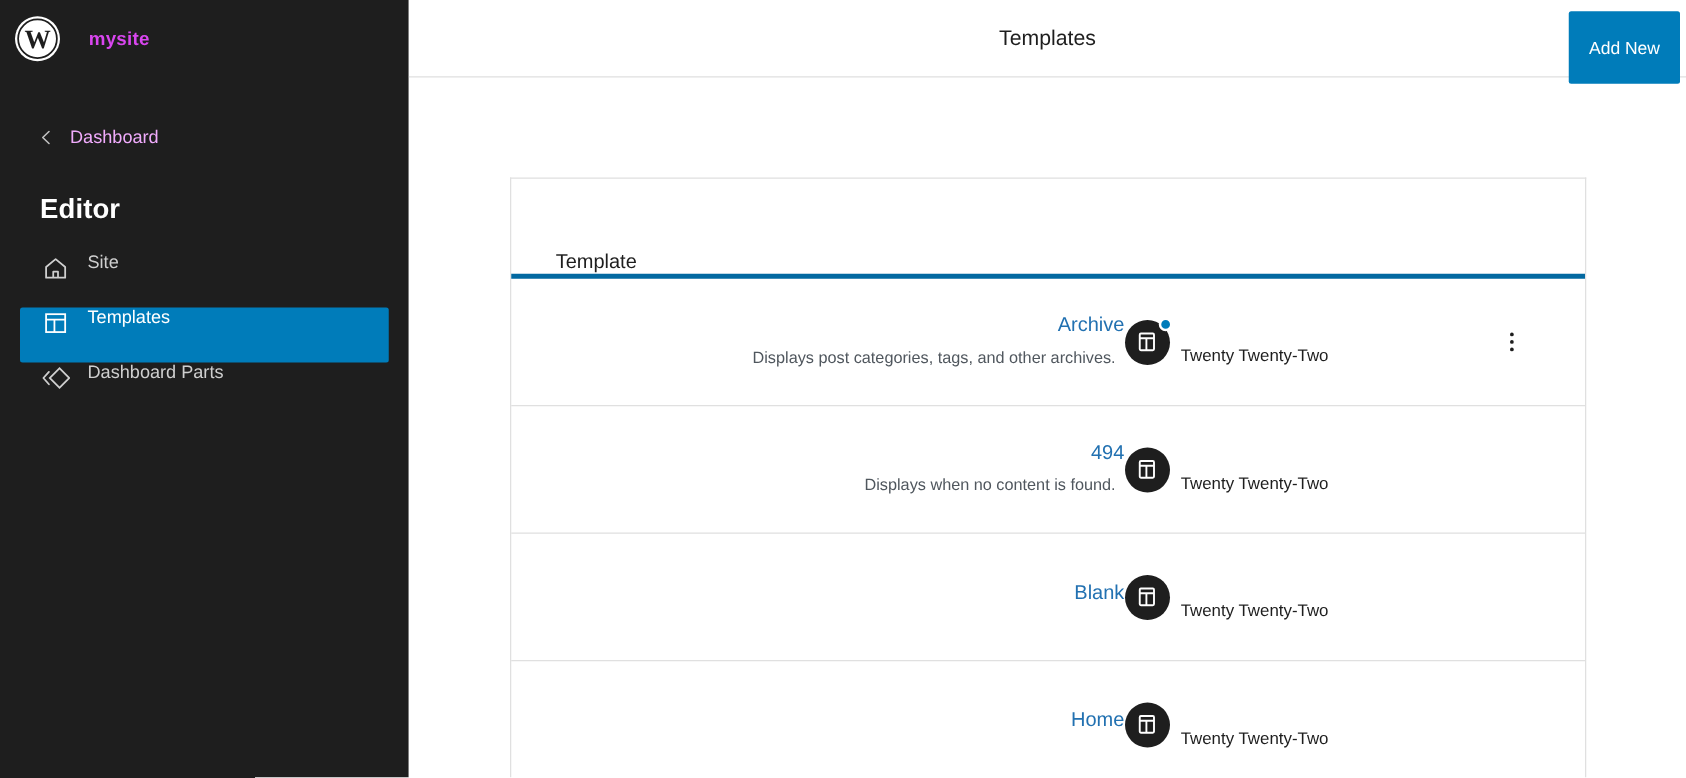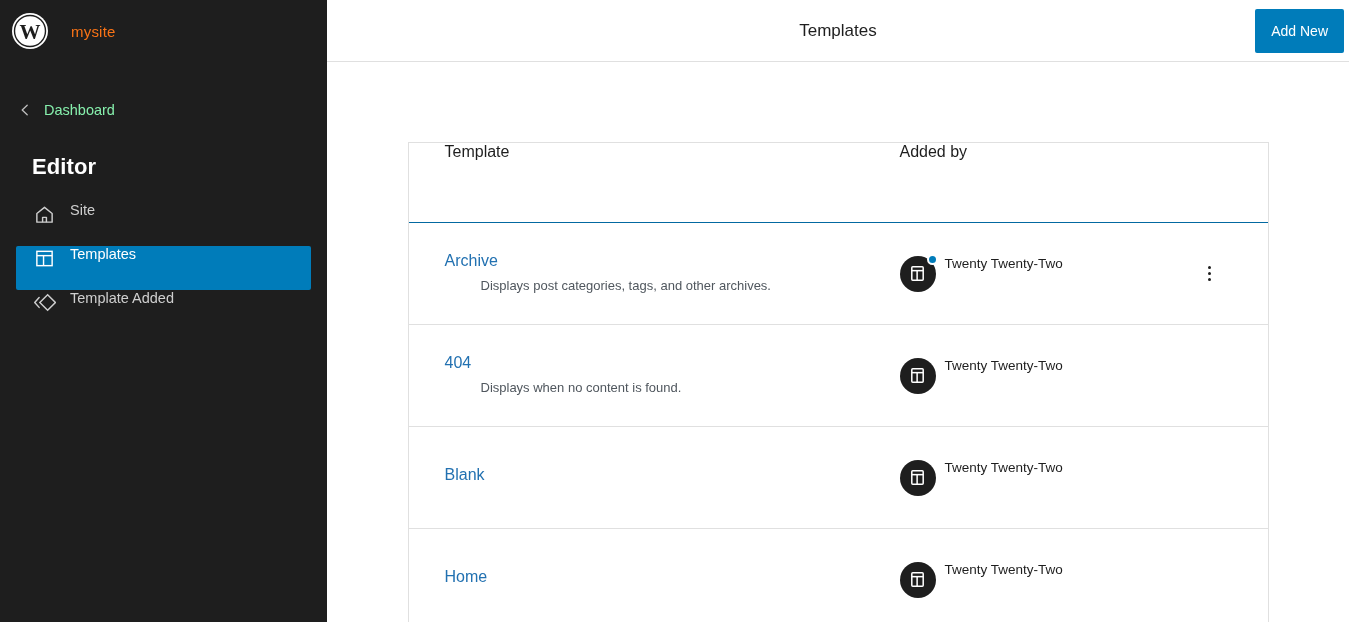--- a/index.html
+++ b/index.html
@@ -31,31 +31,31 @@
     width: 36px; height: 36px;
     border-radius: 50%;
     background: #ffffff;
     display: flex; align-items: center; justify-content: center;
     flex: none;
   }
   .wp-logo svg { display: block; }
   .brand-name {
     margin-left: 23px;
     font-size: 15px;
-    font-weight: normal;
-    color: #f97316;
+    font-weight: bold;
+    color: #d946ef;
     letter-spacing: .2px;
   }
   .back-link {
     display: flex;
     align-items: center;
     height: 34px;
     margin-top: 31px;
-    padding-left: 18px;
-    color: #86efac;
+    padding-left: 30px;
+    color: #f0abfc;
     font-size: 14.5px;
     cursor: pointer;
     text-align: right;
   }
   .chev-left {
     width: 14px; height: 14px;
     margin-right: 12px;
     display: inline-block;
     flex: none;
   }
@@ -113,21 +113,21 @@
     color: #1e1e1e;
     font-weight: normal;
   }
   .add-new {
     position: absolute;
     right: 5px;
     top: 9px;
     background: #007cba;
     color: #ffffff;
     border: none;
-    height: 44px;
+    height: 58px;
     padding: 0 16px;
     font-size: 14px;
     font-family: inherit;
     cursor: pointer;
     border-radius: 2px;
   }
 
   .content {
     padding-top: 80px;
     display: flex;
@@ -135,41 +135,41 @@
   }
   .card {
     width: 861px;
     border: 1px solid #e0e0e0;
     border-bottom: none;
     background: #fff;
   }
   .thead {
     display: flex;
     height: 80px;
-    align-items: flex-start;
-    border-bottom: 1px solid #0369a1;
+    align-items: flex-end;
+    border-bottom: 4px solid #0369a1;
     padding: 0 36px;
   }
   .th {
     font-size: 16px;
     color: #1e1e1e;
   }
   .th.col-template { width: 455px; flex: none; }
   .th.col-addedby  { flex: 1; }
 
   .row {
     display: flex;
     align-items: center;
     border-bottom: 1px solid #e0e0e0;
     padding: 0 36px;
     min-height: 102px;
     position: relative;
   }
-  .cell-template { width: 455px; flex: none; }
-  .cell-addedby  { flex: 1; display: flex; align-items: flex-start; }
+  .cell-template { width: 455px; flex: none; text-align: right; }
+  .cell-addedby  { flex: 1; display: flex; align-items: flex-end; }
   .tpl-title {
     font-size: 16px;
     color: #2271b1;
     text-decoration: none;
     display: block;
     margin-bottom: 6px;
     cursor: pointer;
   }
   .tpl-desc {
     font-size: 13px;
@@ -273,39 +273,38 @@
         <span>Templates</span>
       </div>
 
       <div class="nav-item">
         <span class="nav-ico">
           <svg width="23" height="23" viewBox="0 0 24 24">
             <rect x="9.5" y="6.2" width="11.5" height="11.5" fill="none" stroke="#cfcfcf" stroke-width="1.5" transform="rotate(45 15.25 11.95)"></rect>
             <path d="M6.4 6.8 L1.8 11.9 L6.4 17.1" fill="none" stroke="#cfcfcf" stroke-width="1.5" stroke-linecap="round" stroke-linejoin="round"></path>
           </svg>
         </span>
-        <span>Template Added</span>
+        <span>Dashboard Parts</span>
       </div>
 
     </nav>
   </aside>
 
   <section class="main">
 
     <div class="topbar">
       <h1 class="page-title">Templates</h1>
       <button class="add-new">Add New</button>
     </div>
 
     <div class="content">
       <div class="card">
 
         <div class="thead">
           <div class="th col-template">Template</div>
-          <div class="th col-addedby">Added by</div>
         </div>
 
         <div class="row">
           <div class="cell-template">
             <a class="tpl-title">Archive</a>
             <div class="tpl-desc">Displays post categories, tags, and other archives.</div>
           </div>
           <div class="cell-addedby">
             <span class="theme-badge">
               <span class="disc">
@@ -321,21 +320,21 @@
           </div>
           <div class="kebab">
             <i></i>
               <i></i>
               <i></i>
           </div>
         </div>
 
         <div class="row">
           <div class="cell-template">
-            <a class="tpl-title">404</a>
+            <a class="tpl-title">494</a>
             <div class="tpl-desc">Displays when no content is found.</div>
           </div>
           <div class="cell-addedby">
             <span class="theme-badge">
               <span class="disc">
                 <svg width="19" height="19" viewBox="0 0 20 20">
                   <rect x="4" y="3" width="12" height="14" rx="1" fill="none" stroke="#fff" stroke-width="1.6"></rect>
                   <line x1="4" y1="7" x2="16" y2="7" stroke="#fff" stroke-width="1.6"></line>
                   <line x1="9.6" y1="7" x2="9.6" y2="17" stroke="#fff" stroke-width="1.6"></line>
                 </svg>

